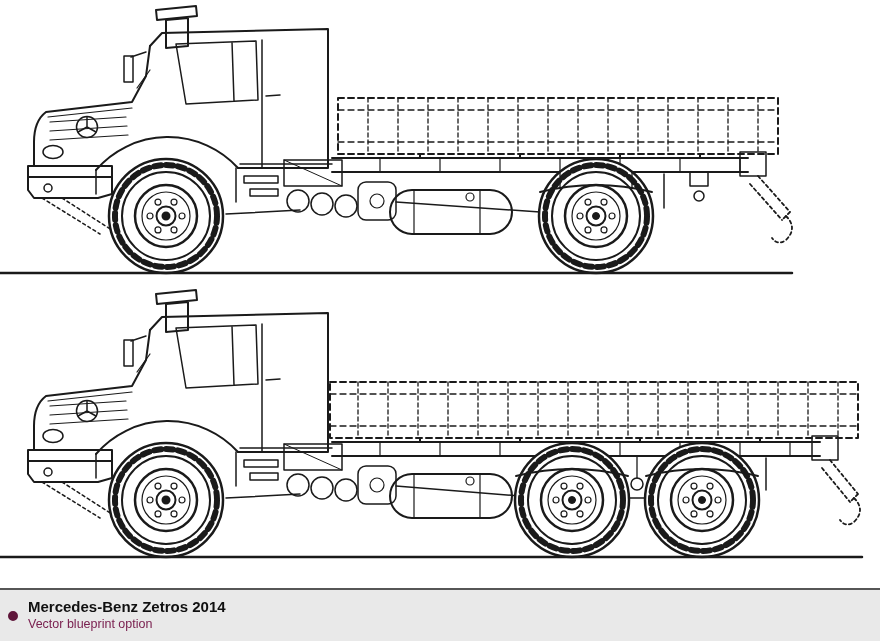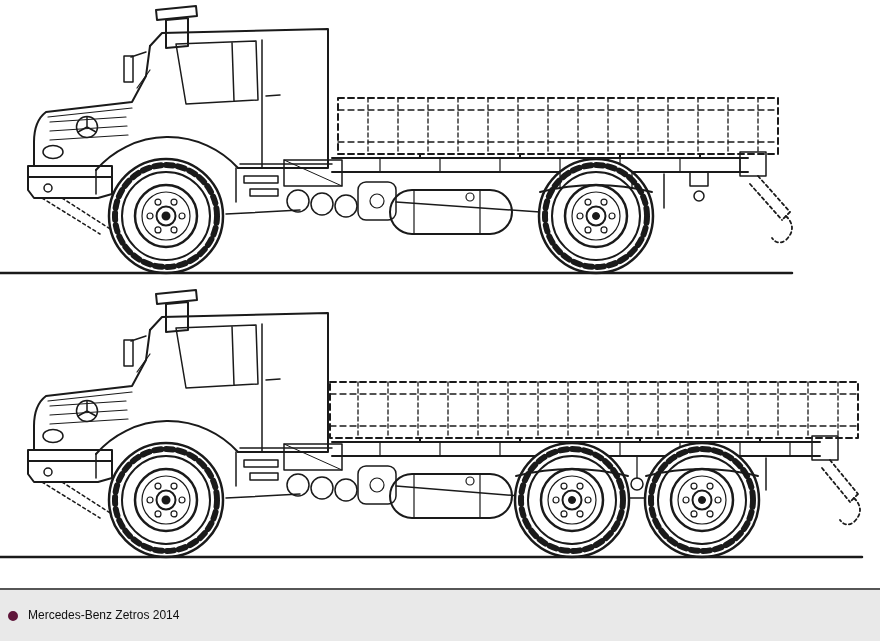--- a/index.html
+++ b/index.html
@@ -20,21 +20,21 @@
     background:var(--footer-bg);
     border-top:2px solid #565656;
     display:flex;align-items:center;gap:10px;
     padding-left:8px;
   }
   .bullet{
     width:8px;height:8px;border:5px solid var(--accent-dark);
     border-radius:50%;background:#ffffff;flex:0 0 auto;
   }
   .cap{display:flex;flex-direction:column;justify-content:center;line-height:1.25}
-  .cap-title{font-size:12px;font-weight:400;color:#101010}
+  .cap-title{font-size:15px;font-weight:700;color:#101010}
   .cap-sub{font-size:12.5px;color:var(--accent)}
 </style>
 </head>
 <body>
 
 <svg width="0" height="0" style="position:absolute" aria-hidden="true">
   <defs>
     <g id="wheel">
       <circle r="57" fill="#fff" stroke="#1a1a1a" stroke-width="2.5"></circle>
       <circle r="51" fill="none" stroke="#1a1a1a" stroke-width="6" stroke-dasharray="7 5"></circle>
@@ -177,16 +177,17 @@
       <use href="#truck-front"></use>
 
       <path d="M 0,273 H 862" stroke-width="2.5"></path>
     </g>
   </svg>
 
   <div class="footer">
     <span class="bullet"></span>
     <div class="cap">
       <span class="cap-title">Mercedes-Benz Zetros 2014</span>
+      <span class="cap-sub">Vector blueprint option</span>
     </div>
   </div>
 
 </div>
 
 </body></html>

